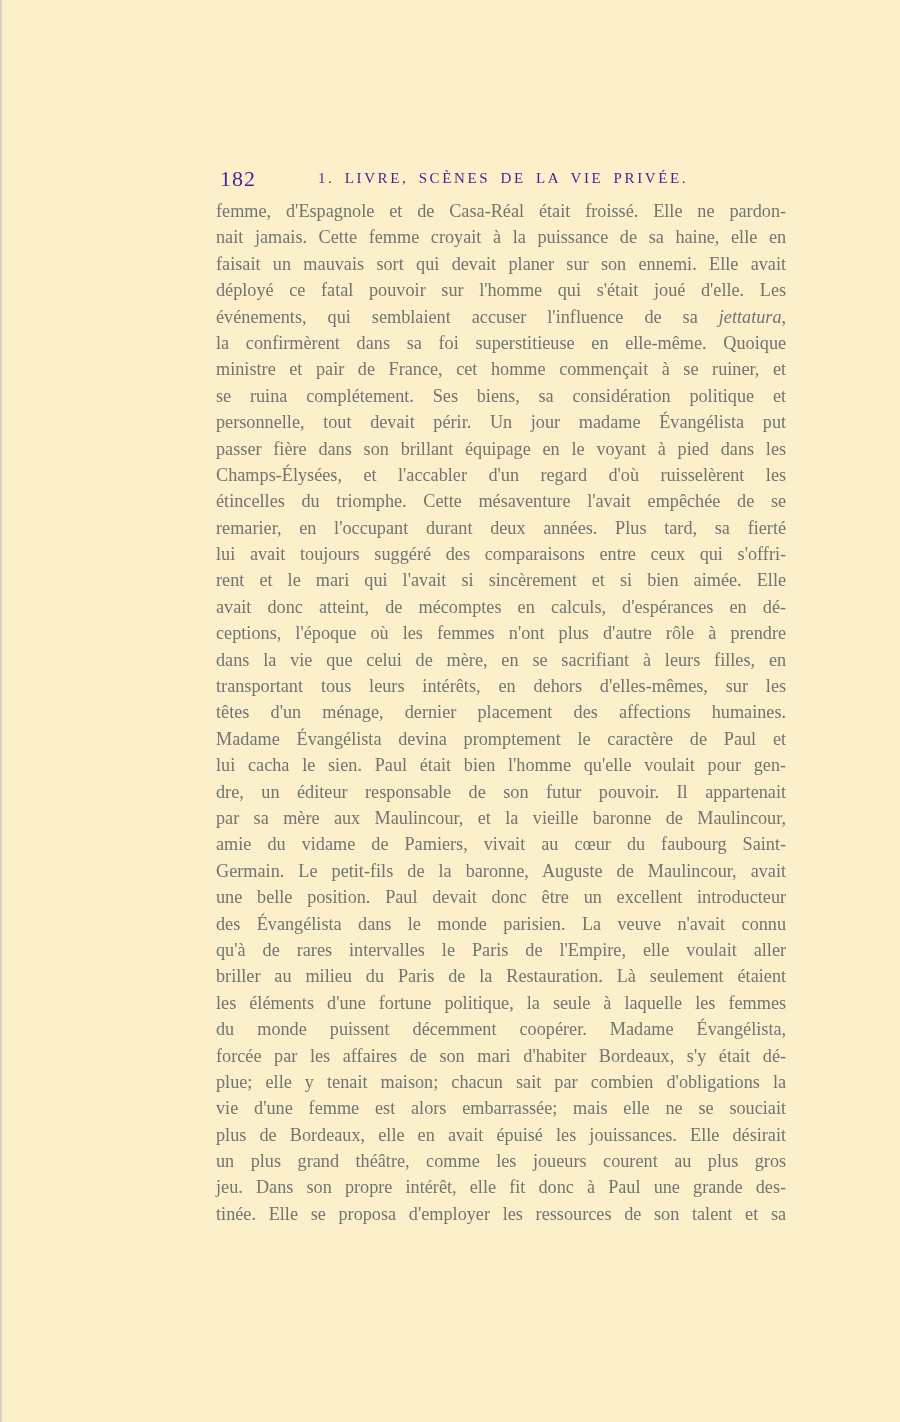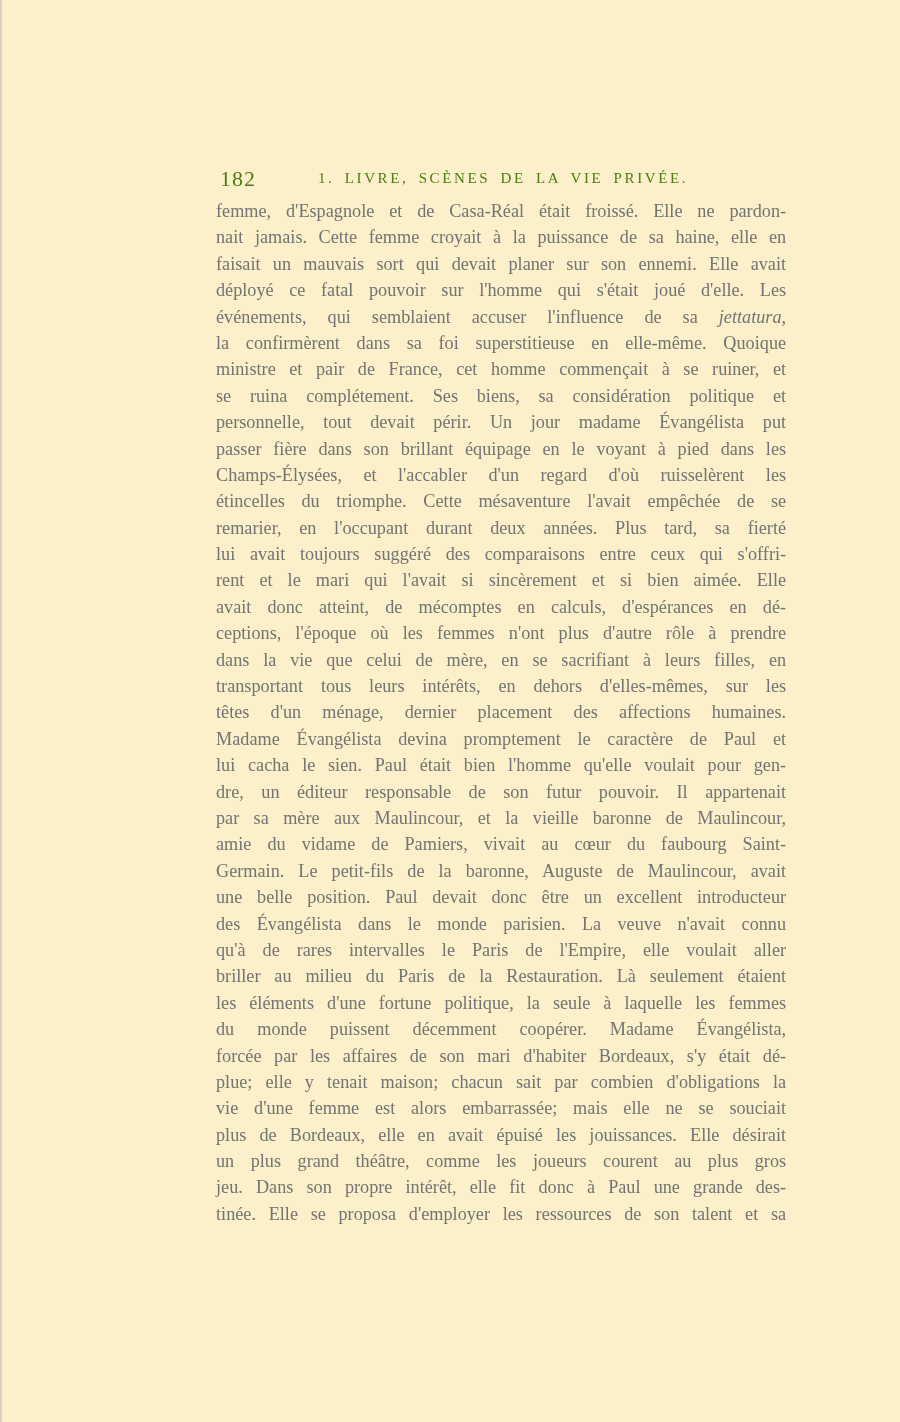--- a/index.html
+++ b/index.html
@@ -21,21 +21,21 @@
       border-left: 2px solid #d8d3c3;
       box-sizing: border-box;
     }
     .running-head {
       position: absolute;
       top: 166px;
       left: 216px;
       width: 568px;
       height: 30px;
       font-family: "Liberation Serif", "DejaVu Serif", serif;
-      color: #4d7c0f;
+      color: #4c1d95;
     }
     .page-number {
       position: absolute;
       left: 2px;
       top: 0;
       font-size: 22px;
       letter-spacing: 1px;
     }
     .running-title {
       position: absolute;

